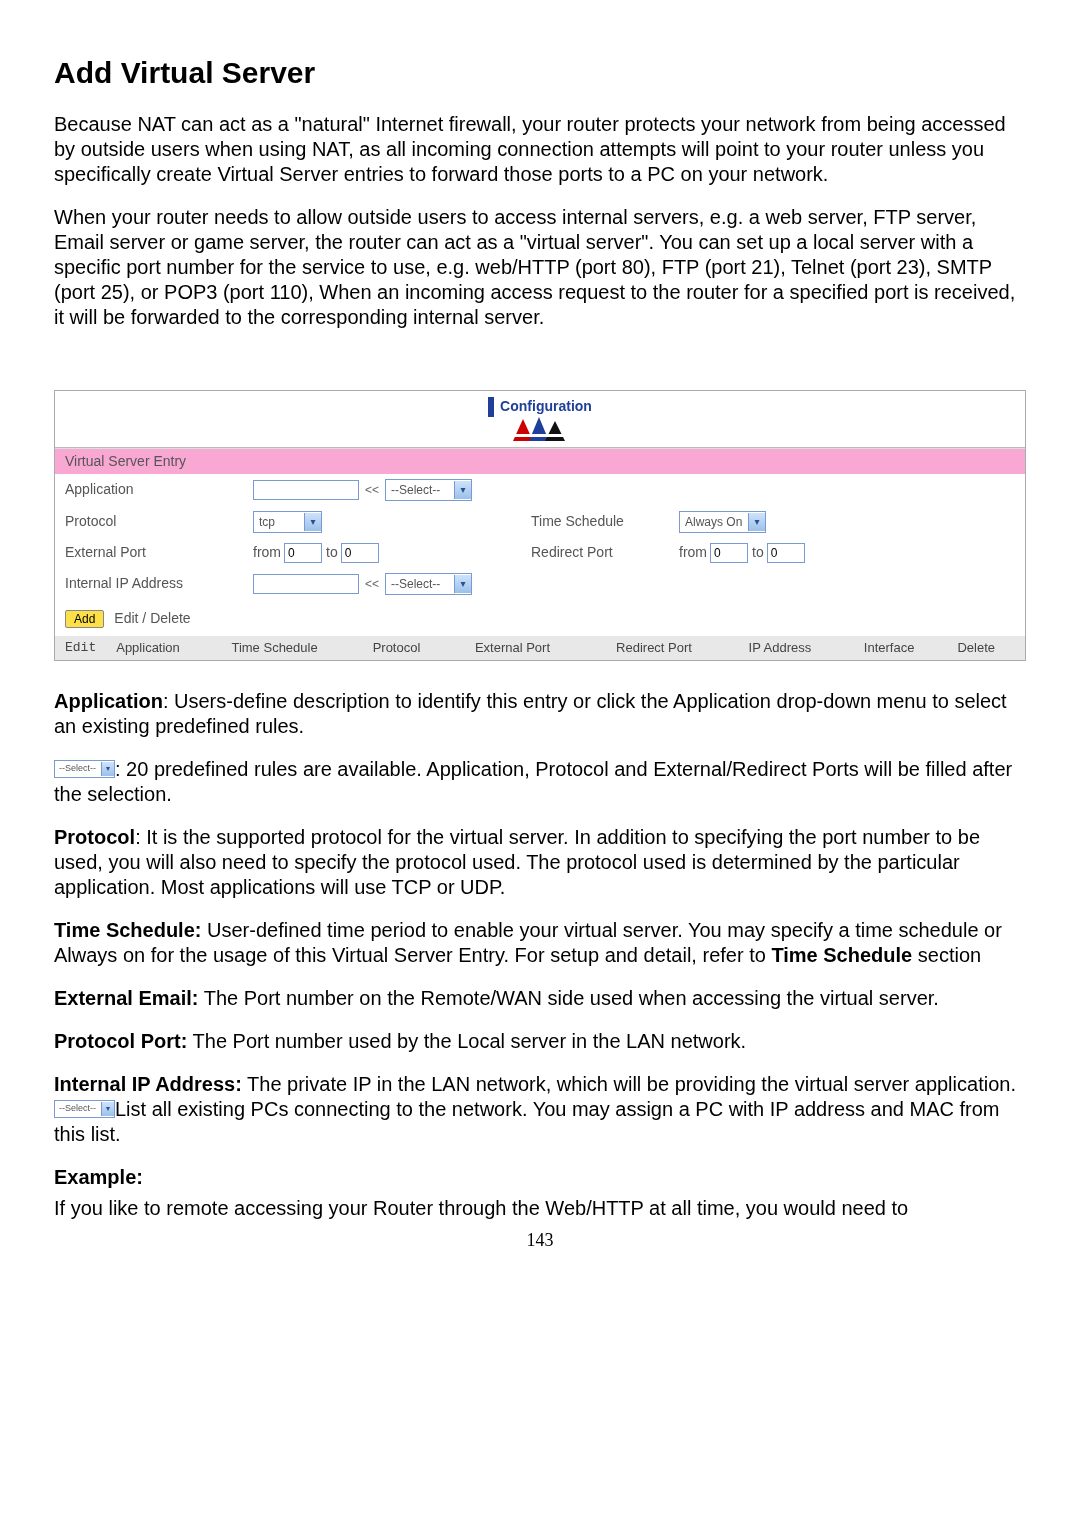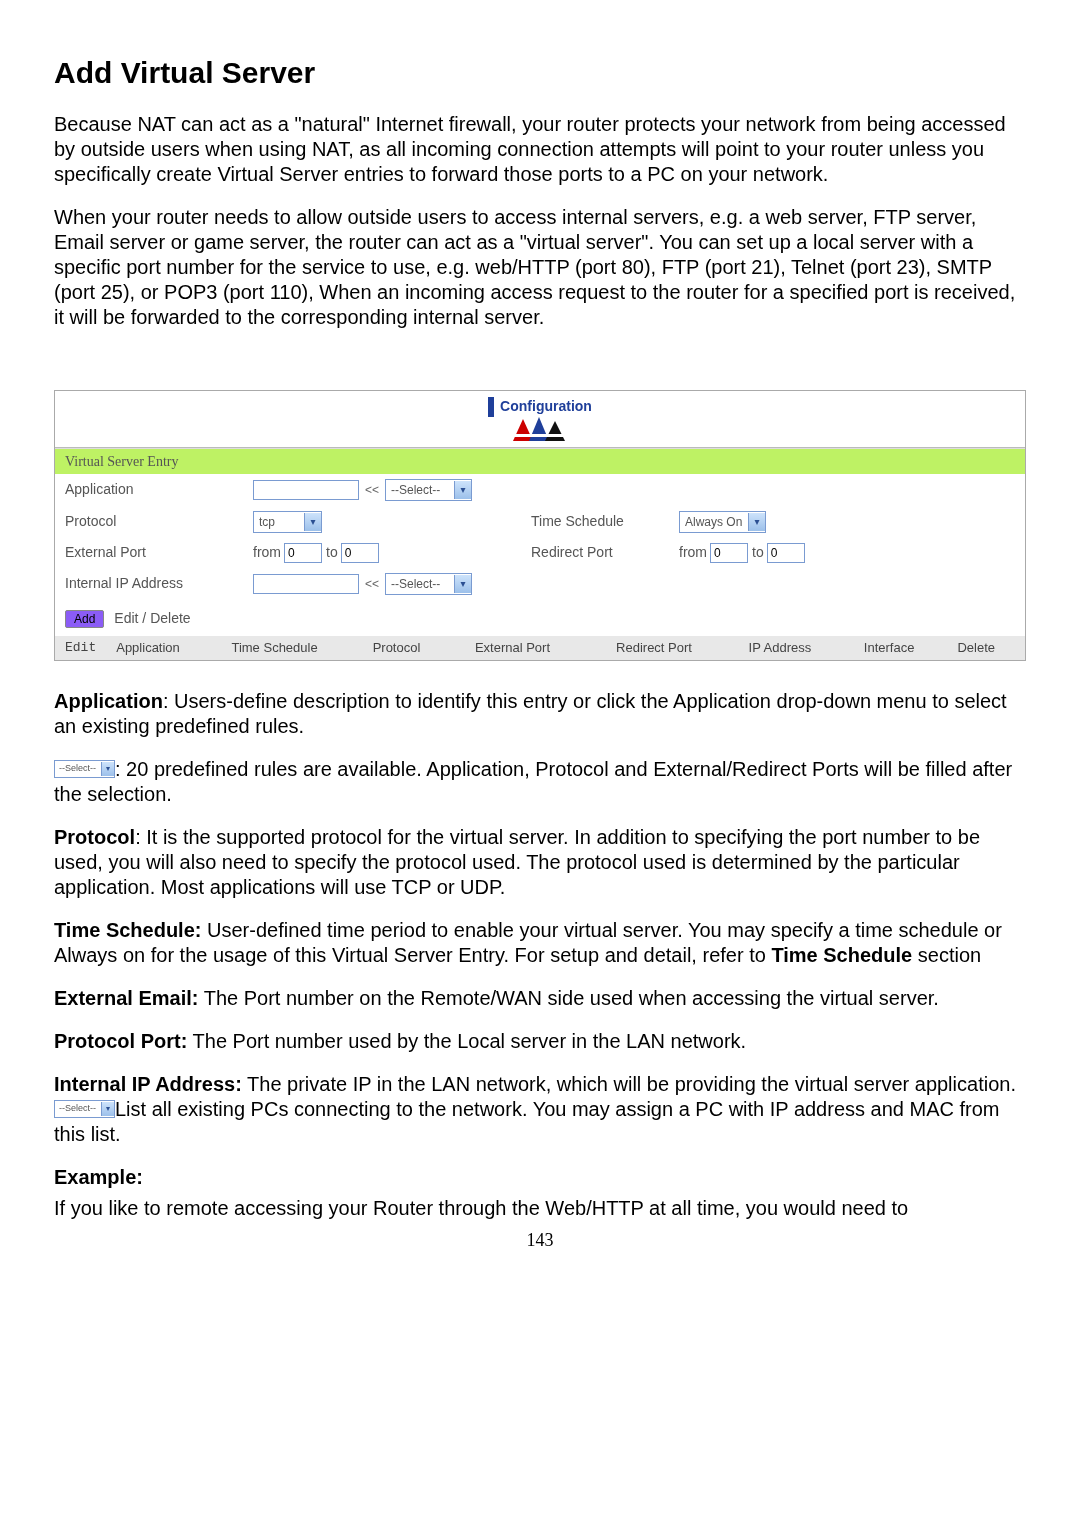--- a/index.html
+++ b/index.html
@@ -60,22 +60,21 @@
   .section-row {
     padding: 4px 10px;
     border-top: 1px solid #ddd;
   }
   .row-bold-blue {
     font-weight: bold;
     color: #1f3f9a;
   }
   .row-gray {
     color: #555;
-    background: #bef264;
-    font-family: Liberation Serif, serif;
+    background: #f9a8d4;
   }
   .form-row {
     display: flex;
     align-items: center;
     padding: 5px 10px;
     gap: 28px;
   }
   .form-label {
     width: 160px;
     flex-shrink: 0;
@@ -133,21 +132,21 @@
     gap: 3px;
   }
   .btn-row {
     padding: 10px 10px 8px 10px;
     display: flex;
     align-items: center;
     gap: 10px;
   }
   .ui-btn {
     border: 1px solid #888;
-    background: #8b5cf6;
+    background: #fde047;
     padding: 1px 8px;
     font-size: 12px;
     border-radius: 2px;
   }
   .table-head {
     display: flex;
     background: #e8e8e8;
     padding: 4px 10px;
     font-size: 13px;
     color: #444;

